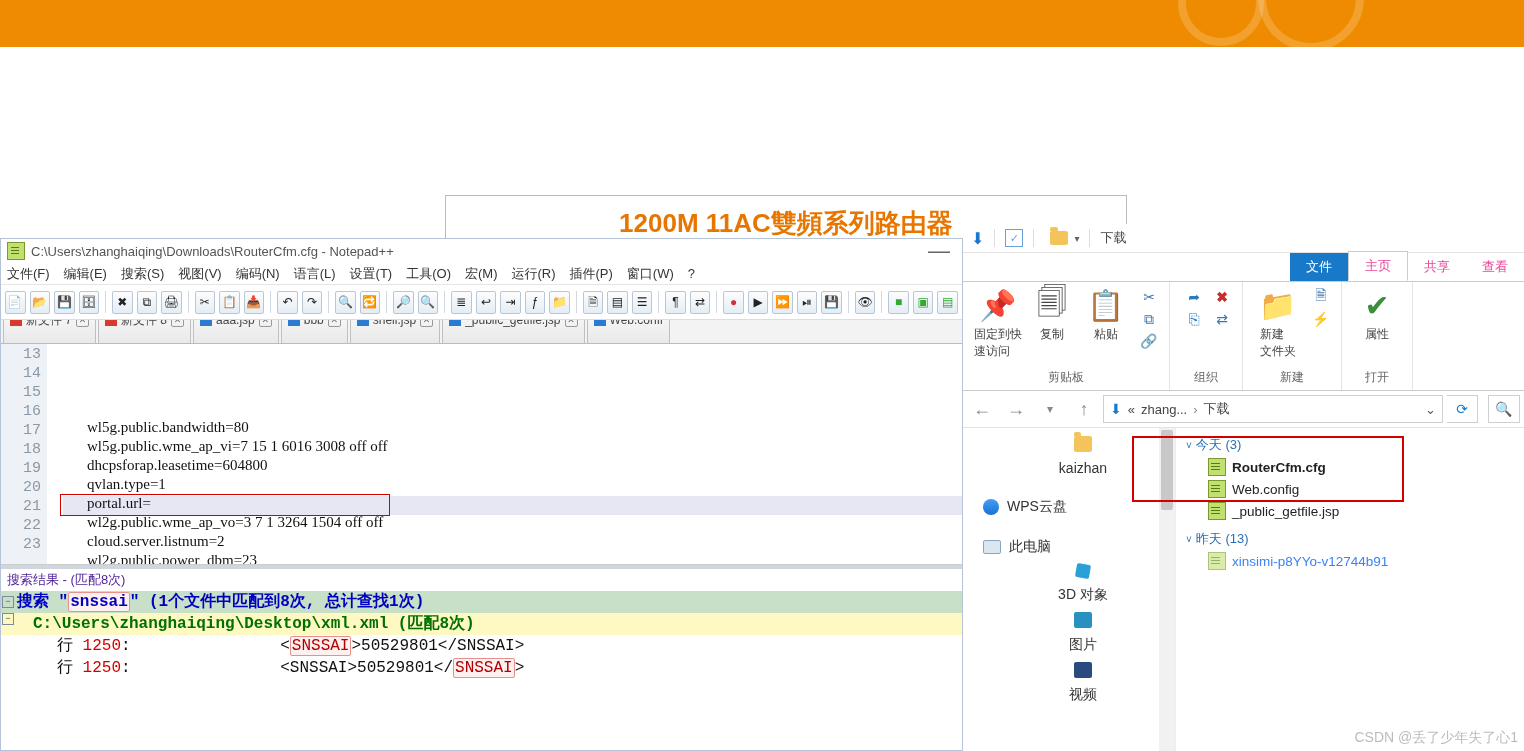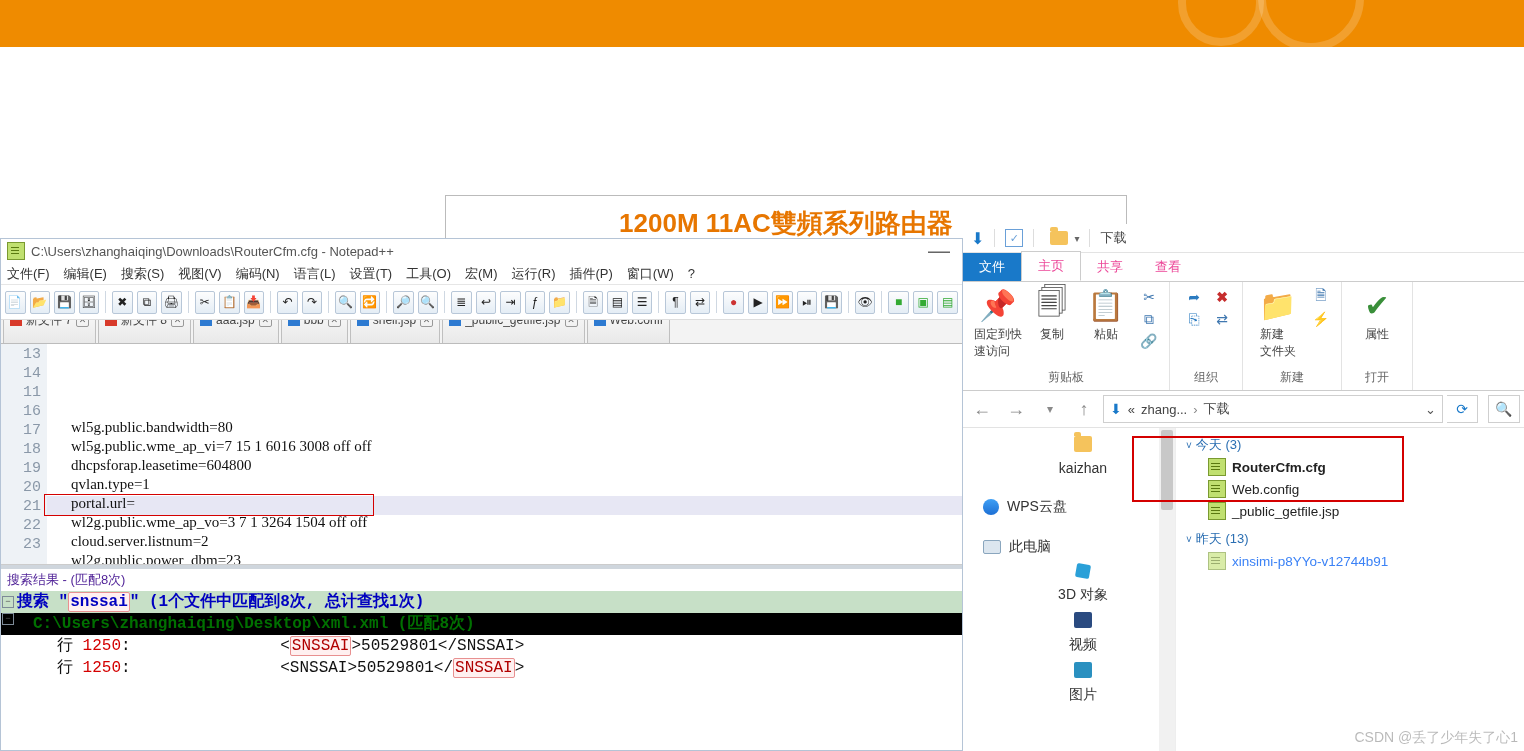--- a/index.html
+++ b/index.html
@@ -19,48 +19,48 @@
   .npp-tool{height:30px;display:flex;align-items:center;padding:2px 4px;gap:4px;border-bottom:1px solid #ddd;}
   .tbtn{width:21px;height:21px;border:1px solid #b8c7d8;background:linear-gradient(#fdfdfd,#e4edf5);border-radius:2px;display:flex;align-items:center;justify-content:center;}
   .tbtn span{font-size:12px;line-height:1;}
   .tsep{width:1px;height:22px;background:#cfd8e2;margin:0 2px;}
   .npp-tabs{height:23px;display:flex;align-items:flex-end;background:#f3f3f3;border-bottom:1px solid #bcbcbc;overflow:hidden;}
   .tab{display:flex;align-items:center;gap:4px;height:22px;padding:12px 6px;background:linear-gradient(#fff,#e9e9e9);border:1px solid #bfbfbf;border-bottom:none;border-radius:3px 3px 0 0;margin-left:2px;color:#444;font-size:12px;white-space:nowrap;}
   .tab .disk{width:12px;height:12px;background:#2d7ad1;display:inline-block;position:relative;}
   .tab .disk.red{background:#d83a2a;}
   .tab .disk::after{content:"";position:absolute;left:2px;top:2px;width:8px;height:4px;background:#fff;}
   .tab .x{width:11px;height:11px;border:1px solid #999;color:#666;font-size:9px;display:flex;align-items:center;justify-content:center;border-radius:2px;}
-  .npp-body{display:flex;height:220px;border-bottom:1px solid #ccc;overflow:hidden;}
+  .npp-body{display:flex;height:220px;border-bottom:1px solid #ccc;overflow:hidden;gap:16px;}
   .gutter{width:40px;background:#eef2f6;color:#8a98a8;text-align:right;padding:1px 6px 0 0;font-family:"Courier New",monospace;font-size:15px;line-height:19px;}
   .code{flex:1;font-family:"Courier New",monospace;font-size:15px;line-height:19px;white-space:pre;color:#111;padding:1px 0 0 8px;position:relative;}
   .curline{position:absolute;left:0;right:0;top:152px;height:19px;background:#e7e7f4;z-index:0;}
   .code pre{margin:16px;position:relative;z-index:1;font-family:Liberation Serif, serif;}
   .redbox{position:absolute;top:150px;left:-3px;width:328px;height:20px;border:1px solid #d40000;z-index:2;}
   .searchpanel{border-top:4px solid #cfd6dd;}
   .sp-head{color:#4c1d95;padding:2px 6px;}
   .sp-body{font-family:"NSimSun","Courier New",monospace;font-size:16px;line-height:22px;padding:0 0 0 0;position:relative;}
   .sp-body .ln{padding-left:16px;}
   .sp-body .rb{background:#fff0f0;border:1px solid #e89090;border-radius:2px;padding:0 1px;}
   .sp-body .l1{color:#0000c0;font-weight:bold;background:#c7e0c7;}
-  .sp-body .l2{color:#007000;background:#000000;font-weight:bold;}
+  .sp-body .l2{color:#007000;background:#fef9c3;font-weight:bold;}
   .sp-body .lnno{color:#d40000;}
   .sp-body .txt{color:#111;}
   .foldcol{position:absolute;left:0;top:0;width:14px;bottom:0;}
   .fc-box{width:10px;height:10px;border:1px solid #7d8a97;margin:5px 0 0 1px;display:flex;align-items:center;justify-content:center;font-size:9px;color:#555;}
   
   .expl{position:absolute;top:224px;left:963px;right:0;bottom:0;background:#fff;}
   .qat{height:28px;display:flex;align-items:center;gap:6px;padding:0 8px;border-bottom:1px solid #e3e3e3;}
   .qat .dn{color:#1979c9;font-size:16px;}
   .qat .chk{width:16px;height:16px;border:1px solid #6aa0d8;display:flex;align-items:center;justify-content:center;color:#6aa0d8;font-size:11px;}
   .qat .fld{width:18px;height:14px;background:#f5c35c;border-radius:2px;display:inline-block;position:relative;margin-left:6px;}
   .qat .fld::before{content:"";position:absolute;top:-4px;left:0;width:8px;height:4px;background:#f5c35c;border-radius:2px 2px 0 0;}
   .qat .drop{font-size:10px;color:#666;}
   .qat .sep{width:1px;height:18px;background:#ddd;margin:0 4px;}
   .qat .title{color:#444;}
-  .ribbon-tabs{height:28px;display:flex;align-items:flex-end;}
+  .ribbon-tabs{height:28px;display:flex;align-items:flex-end;justify-content:flex-end;}
   .rtab{padding:5px 16px;display:flex;align-items:center;color:#ec4899;}
   .rtab.file{background:#1979c9;color:#fff;}
   .rtab.act{border:1px solid #ccc;border-bottom-color:#fff;background:#fff;}
   .ribbon{height:108px;border-top:1px solid #ccc;border-bottom:1px solid #ccc;background:#fff;display:flex;}
   .rgrp{border-right:1px solid #e3e3e3;display:flex;flex-direction:column;align-items:center;justify-content:flex-start;padding:4px 8px;}
   .rgrp .lbl{font-size:12px;color:#666;margin-top:auto;}
   .big{display:flex;flex-direction:column;align-items:center;gap:2px;width:54px;color:#444;font-size:12px;}
   .big .ic{height:38px;display:flex;align-items:center;justify-content:center;font-size:30px;}
   .mini{width:22px;height:18px;display:flex;align-items:center;justify-content:center;color:#4078b0;font-size:14px;border:1px solid transparent;margin:1px 0;}
   .mini.red{color:#c62d2d;}
@@ -279,21 +279,21 @@
       </div>
     <div class="tab">
         <span class="disk"></span>
         <span>Web.confi</span>
       </div>
   </div>
   <div class="npp-body">
     <div class="gutter">
         <div>13</div>
         <div>14</div>
-        <div>11</div>
+        <div>15</div>
         <div>16</div>
         <div>17</div>
         <div>18</div>
         <div>19</div>
         <div>20</div>
         <div>21</div>
         <div>22</div>
         <div>23</div>
       </div>
     <div class="code">
@@ -443,26 +443,26 @@
       <div style="height:14px"></div>
       <div class="titem">
           <span class="ticon pc"></span>
           <span>此电脑</span>
         </div>
       <div class="titem indent">
           <span class="ticon cube"></span>
           <span>3D 对象</span>
         </div>
       <div class="titem indent">
+          <span class="ticon pic"></span>
+          <span>图片</span>
+        </div>
+      <div class="titem indent">
           <span class="ticon video"></span>
           <span>视频</span>
-        </div>
-      <div class="titem indent">
-          <span class="ticon pic"></span>
-          <span>图片</span>
         </div>
       <div class="tree-sb">
           <div class="th"></div>
         </div>
     </div>
     <div class="filespane">
       <div style="position:relative">
         <div class="files-redbox"></div>
         <div class="group"><span class="chev">˅</span><span>今天 (3)</span></div>
         <div class="fitem sel">

